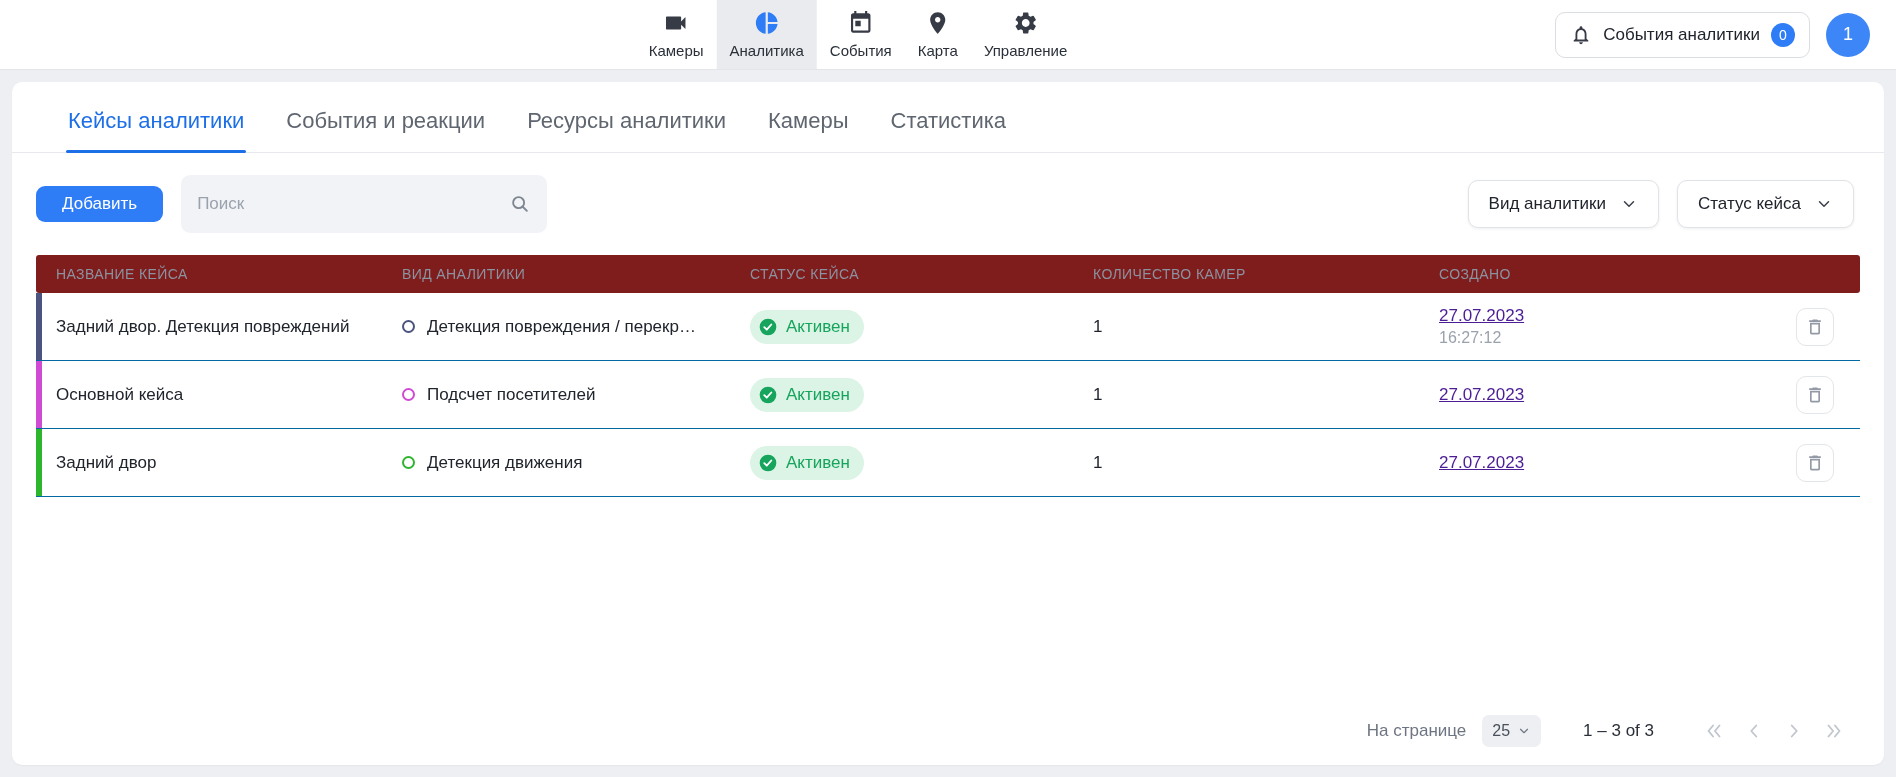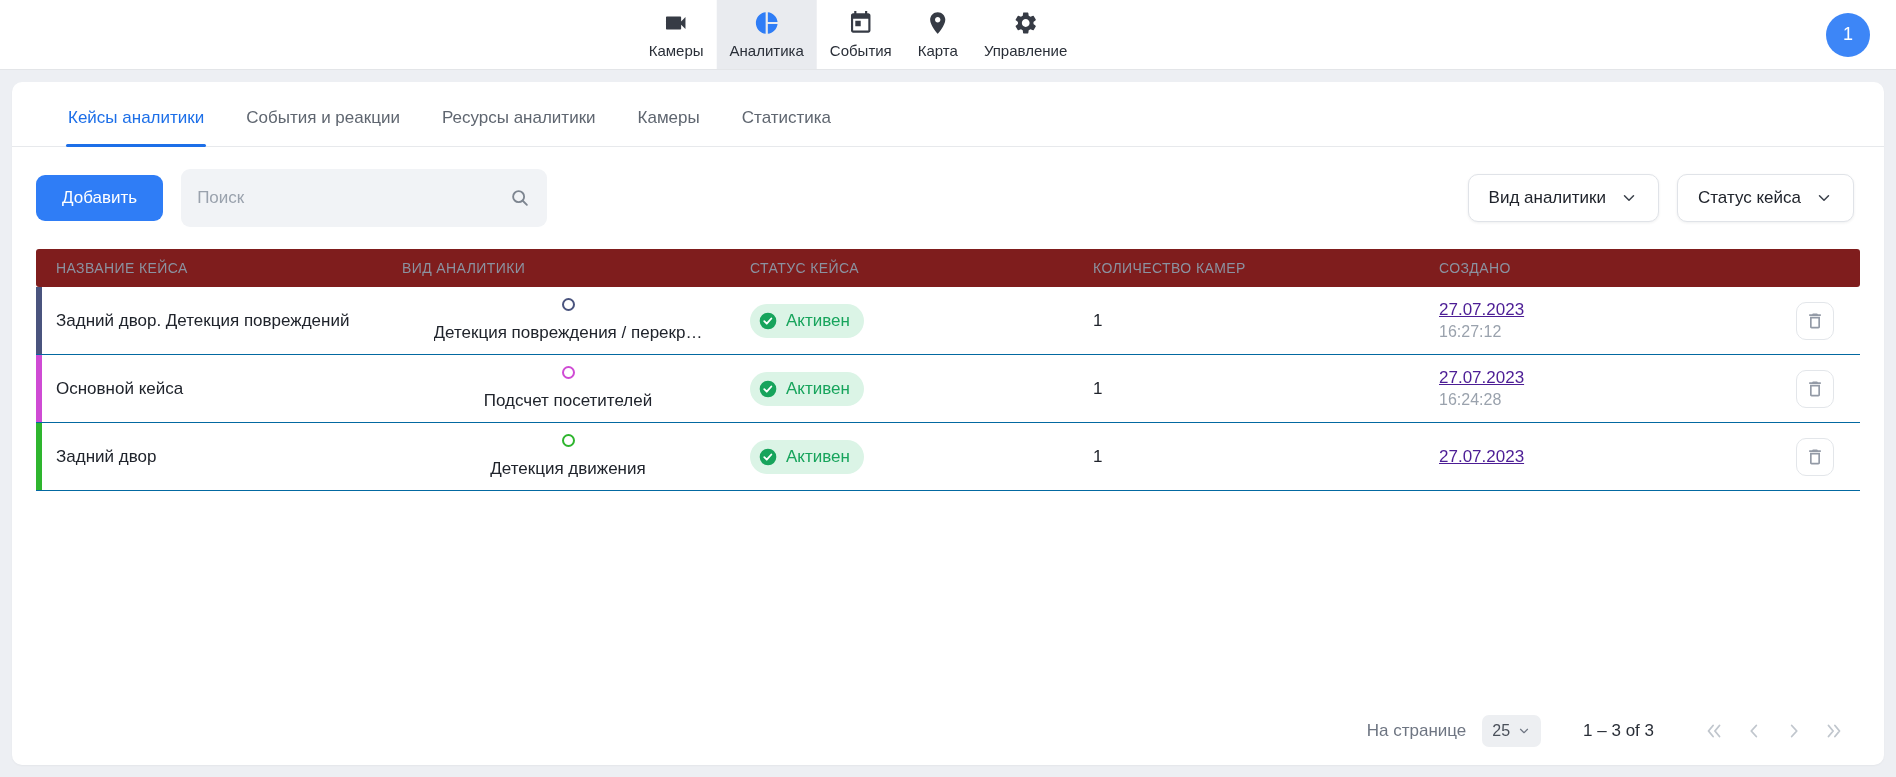--- a/index.html
+++ b/index.html
@@ -42,31 +42,31 @@
   }
   
   .card {
     margin:12px; height:683px; background:#fff; border-radius:10px;
     box-shadow:0 1px 2px rgba(0,0,0,.04); display:flex; flex-direction:column;
   }
   .tabs {
     display:flex; gap:42px; padding:26px 24px 0 56px; border-bottom:1px solid #e7e9ec;
   }
   .tab {
-    font-size:17px; color:#5f6670; padding-bottom:18px; position:relative; cursor:pointer; white-space:nowrap;
+    font-size:22px; color:#5f6670; padding-bottom:18px; position:relative; cursor:pointer; white-space:nowrap;
   }
   .tab.active { color:#1d6fe8; }
   .tab.active::after {
     content:""; position:absolute; left:-2px; right:-2px; bottom:-1px; height:3px;
     background:#1d6fe8; border-radius:2px;
   }
   
   .toolbar { display:flex; align-items:center; padding:22px 30px 0 24px; }
   .btn-add {
-    background:#2f7df6; color:#fff; border:none; border-radius:9px; height:46px;
+    background:#2f7df6; color:#fff; border:none; border-radius:9px; height:36px;
     padding:0 26px; font-size:17px; cursor:pointer; font-family:inherit;
   }
   .search {
     width:366px; height:58px; background:#f1f3f6; border-radius:9px; display:flex;
     align-items:center; padding:0 16px; margin-left:18px;
   }
   .search input {
     border:none; background:transparent; flex:1; font-size:17px; outline:none; color:#333;
     font-family:inherit;
   }
@@ -86,21 +86,21 @@
     padding-left:20px; background:#7f1d1d; height:38px; align-items:center;
     font-size:14px; color:#8b92a0; letter-spacing:.4px; border-radius:3px;
   }
   .trow {
     position:relative; display:grid; grid-template-columns:346px 348px 343px 346px 1fr 90px;
     padding-left:20px; height:68px; align-items:center; border-bottom:1px solid #0369a1;
     font-size:17px;
   }
   .accent { position:absolute; left:0; top:0; bottom:0; width:6px; }
   .name-cell { padding-right:16px; overflow:hidden; text-overflow:ellipsis; white-space:nowrap; }
-  .type-cell { display:flex; align-items:center; gap:12px; padding-right:16px; overflow:hidden;flex-direction:column; }
+  .type-cell { display:flex; align-items:center; gap:12px; padding-right:16px; overflow:hidden; }
   .type-text { overflow:hidden; text-overflow:ellipsis; white-space:nowrap; }
   .ring { width:13px; height:13px; border-radius:50%; border:2.5px solid #888; flex:none; }
   .status-badge {
     display:inline-flex; align-items:center; gap:8px; background:#dbf4e6; color:#17a45c;
     border-radius:17px; height:34px; padding:0 14px 0 8px; font-size:17px; width:max-content;
   }
   .status-badge svg { width:20px; height:20px; }
   .created .date { font-size:17px; color:#4c1d95;text-decoration:underline; }
   .created .time { font-size:16px; color:#9aa2ad; margin-top:3px; }
   .trash-btn {
@@ -168,20 +168,29 @@
     <div class="nav-item">
       <span class="icon">
         <svg viewBox="0 0 24 24">
             <path d="M19.14 12.94c.04-.3.06-.61.06-.94 0-.32-.02-.64-.07-.94l2.03-1.58a.49.49 0 0 0 .12-.61l-1.92-3.32a.49.49 0 0 0-.59-.22l-2.39.96c-.5-.38-1.03-.7-1.62-.94l-.36-2.54a.48.48 0 0 0-.48-.41h-3.84c-.24 0-.43.17-.47.41l-.36 2.54c-.59.24-1.13.57-1.62.94l-2.39-.96a.49.49 0 0 0-.59.22L2.74 8.87c-.12.21-.08.47.12.61l2.03 1.58c-.05.3-.09.63-.09.94s.02.64.07.94l-2.03 1.58a.49.49 0 0 0-.12.61l1.92 3.32c.12.22.37.29.59.22l2.39-.96c.5.38 1.03.7 1.62.94l.36 2.54c.05.24.24.41.48.41h3.84c.24 0 .44-.17.47-.41l.36-2.54c.59-.24 1.13-.56 1.62-.94l2.39.96c.22.08.47 0 .59-.22l1.92-3.32c.12-.22.07-.47-.12-.61l-2.01-1.58zM12 15.6c-1.98 0-3.6-1.62-3.6-3.6s1.62-3.6 3.6-3.6 3.6 1.62 3.6 3.6-1.62 3.6-3.6 3.6z"></path>
           </svg>
       </span>
       <span>Управление</span>
     </div>
   </div>
   <div class="header-right">
+    <button class="events-btn">
+      <span style="display:flex;">
+        <svg viewBox="0 0 24 24">
+            <path d="M12 22c1.1 0 2-.9 2-2h-4c0 1.1.89 2 2 2zm6-6v-5c0-3.07-1.64-5.64-4.5-6.32V4c0-.83-.67-1.5-1.5-1.5s-1.5.67-1.5 1.5v.68C7.63 5.36 6 7.92 6 11v5l-2 2v1h16v-1l-2-2zm-2 1H8v-6c0-2.48 1.51-4.5 4-4.5s4 2.02 4 4.5v6z"></path>
+          </svg>
+      </span>
+      <span>События аналитики</span>
+      <span class="badge">0</span>
+    </button>
     <div class="avatar">1</div>
   </div>
 </div>
 
 <div class="card">
 
   <div class="tabs">
     <div class="tab active">Кейсы аналитики</div>
     <div class="tab">События и реакции</div>
     <div class="tab">Ресурсы аналитики</div>
@@ -276,21 +285,20 @@
                   <circle cx="12" cy="12" r="10" fill="#17a45c"></circle>
                   <path d="M7.5 12.2l3 3 5.5-6.2" stroke="#fff" stroke-width="2.2" fill="none" stroke-linecap="round" stroke-linejoin="round"></path>
                 </svg>
           </span>
           <span>Активен</span>
         </span>
       </span>
       <span>1</span>
       <span class="created">
         <div class="date">27.07.2023</div>
-        <div class="time">16:24:28</div>
       </span>
       <button class="trash-btn">
         <span style="display:flex;">
           <svg viewBox="0 0 24 24">
                 <path d="M6 19c0 1.1.9 2 2 2h8c1.1 0 2-.9 2-2V7H6v12zM8 9h8v10H8V9zm7.5-5l-1-1h-5l-1 1H5v2h14V4h-3.5z"></path>
               </svg>
         </span>
       </button>
     </div>
 

